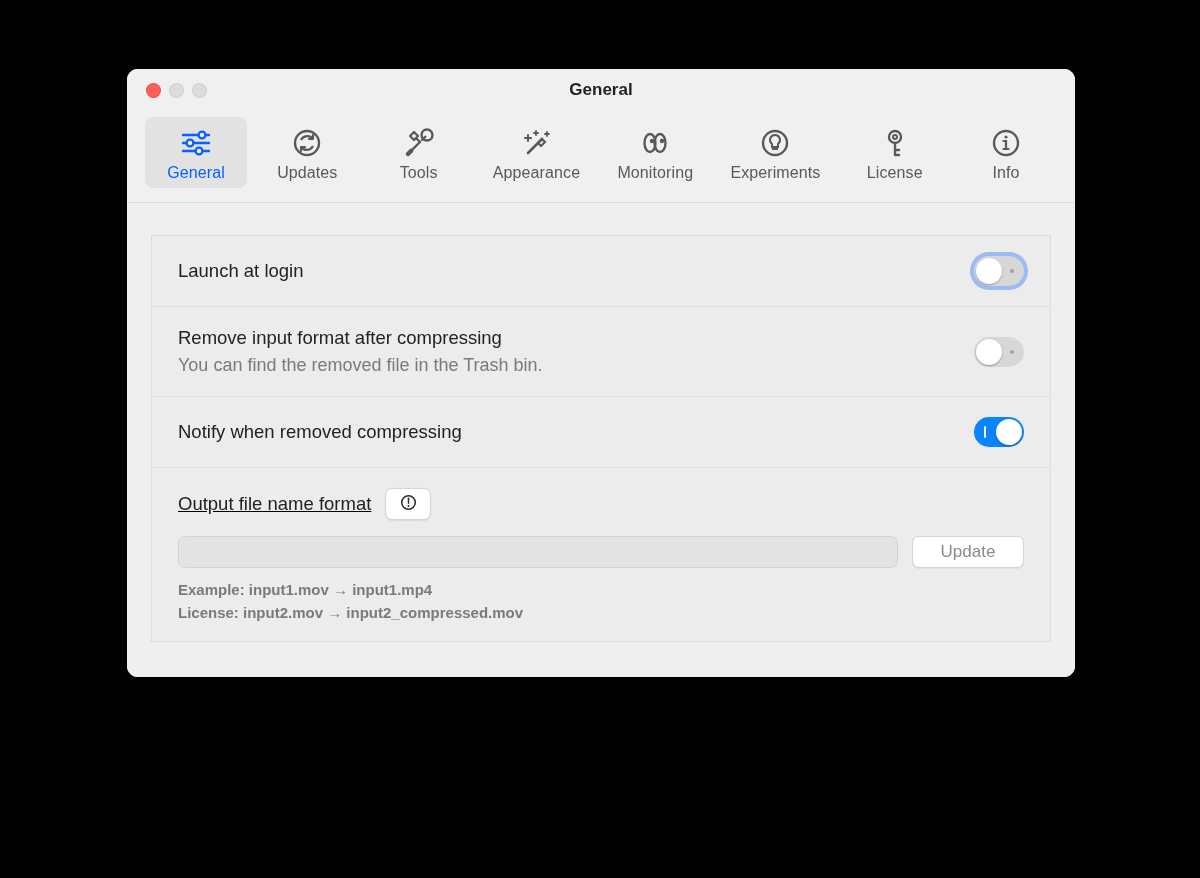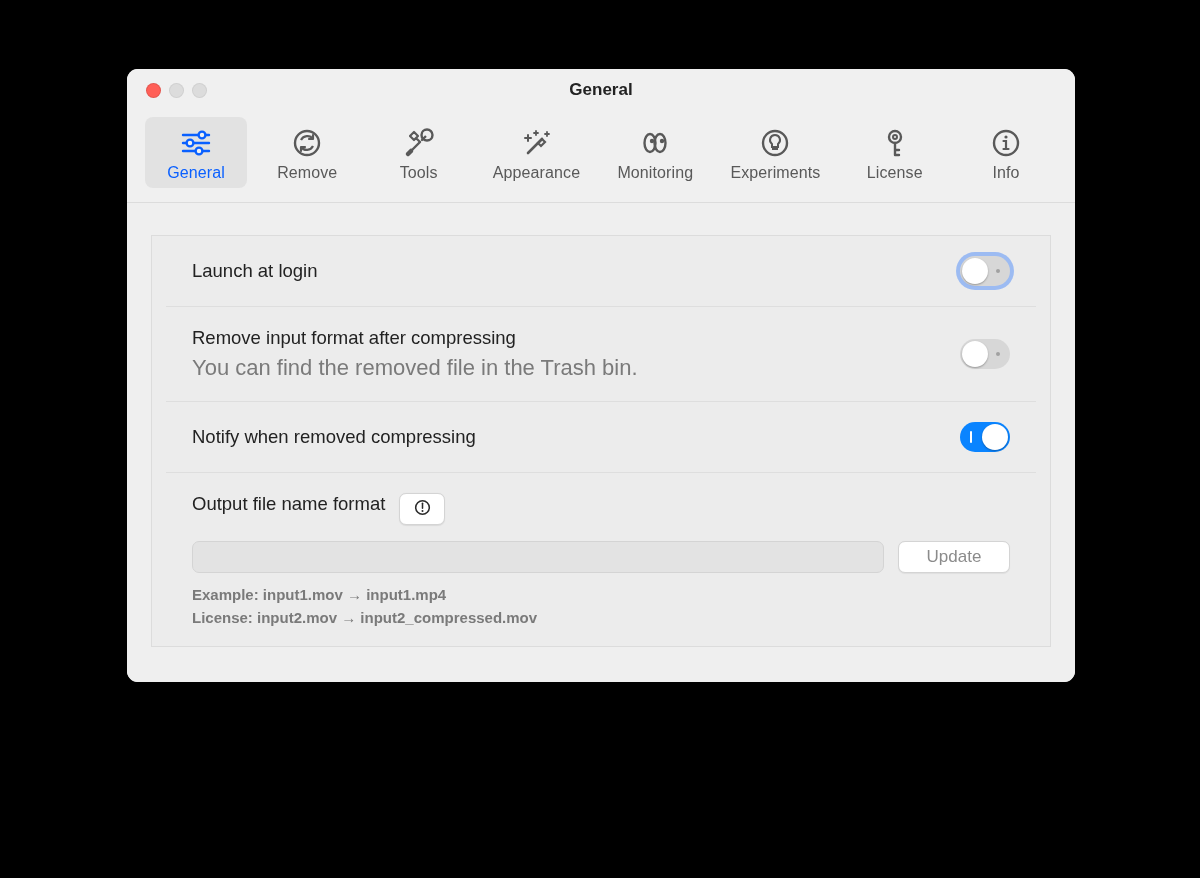--- a/index.html
+++ b/index.html
@@ -101,38 +101,38 @@
 
   
   .panel-wrap {
     padding: 32px 24px 35px 24px;
     background: #efefef;
   }
   .panel {
     background: #ececec;
     border: 1px solid #dcdcdc;
     border-radius: 0;
-    padding: 0 14px;
+    padding: 0 0;
   }
   .row {
     padding: 20px 26px;
     border-bottom: 1px solid #dedede;
     display: flex;
     flex-direction: row;
     align-items: center;
     justify-content: space-between;
   }
   .row:last-child { border-bottom: none; }
   .row .labels { display:flex; flex-direction:column; gap:6px;}
   .row .title-lbl {
     font-size: 18.5px;
     color: #222;
   }
   .row .sub-lbl {
-    font-size: 22px;
+    font-size: 18px;
     color: #7a7a7a;
   }
 
   
   .toggle {
     width: 50px;
     height: 30px;
     border-radius: 15px;
     position: relative;
     flex-shrink: 0;
@@ -168,23 +168,24 @@
     left: 10px; top: 9px;
     width: 2px; height: 12px;
     background: #fff;
     border-radius: 1px;
   }
 
   
   .row.output { display:block; padding: 20px 26px 16px 26px;}
   .output-head {
     display:flex;
-    align-items:flex-start;
+    align-items:center;
     gap: 14px;
     margin-bottom: 16px;
+    text-decoration: underline;
   }
   .info-btn {
     width: 44px;
     height: 30px;
     background: #ffffff;
     border: 1px solid #d4d4d4;
     border-radius: 7px;
     display:flex;
     align-items:center;
     justify-content:center;
@@ -263,21 +264,21 @@
       <div class="tab">
         <span class="icon">
           <svg viewBox="0 0 34 34" fill="none">
             <circle cx="17" cy="17" r="12" class="iconstroke" stroke-width="2.4"></circle>
             <path d="M11 14 A7 7 0 0 1 23 13" class="iconstroke" stroke-width="2.2" fill="none"></path>
             <path d="M23 20 A7 7 0 0 1 11 21" class="iconstroke" stroke-width="2.2" fill="none"></path>
             <path d="M23 9 L23 13 L19 13" class="iconstroke" stroke-width="2.2" fill="none" stroke-linecap="round" stroke-linejoin="round"></path>
             <path d="M11 25 L11 21 L15 21" class="iconstroke" stroke-width="2.2" fill="none" stroke-linecap="round" stroke-linejoin="round"></path>
           </svg>
         </span>
-        <span class="lbl">Remove</span>
+        <span class="lbl">Updates</span>
       </div>
 
       <div class="tab">
         <span class="icon">
           <svg viewBox="0 0 34 34" fill="none">
             <path d="M7 27 L18 16" class="iconstroke" stroke-width="2.4" stroke-linecap="round"></path>
             <path d="M6 28 L9 25" class="iconstroke" stroke-width="4.5" stroke-linecap="round"></path>
             <path d="M18 16 L14 12 L12 14 L8 10 L12 6 L16 10 L14 12" class="iconstroke" stroke-width="2.2" fill="none" stroke-linejoin="round"></path>
             <circle cx="25" cy="9" r="5.5" class="iconstroke" stroke-width="2.4" fill="none"></circle>
             <path d="M25 9 L20 14" class="iconstroke" stroke-width="2.4" stroke-linecap="round"></path>

